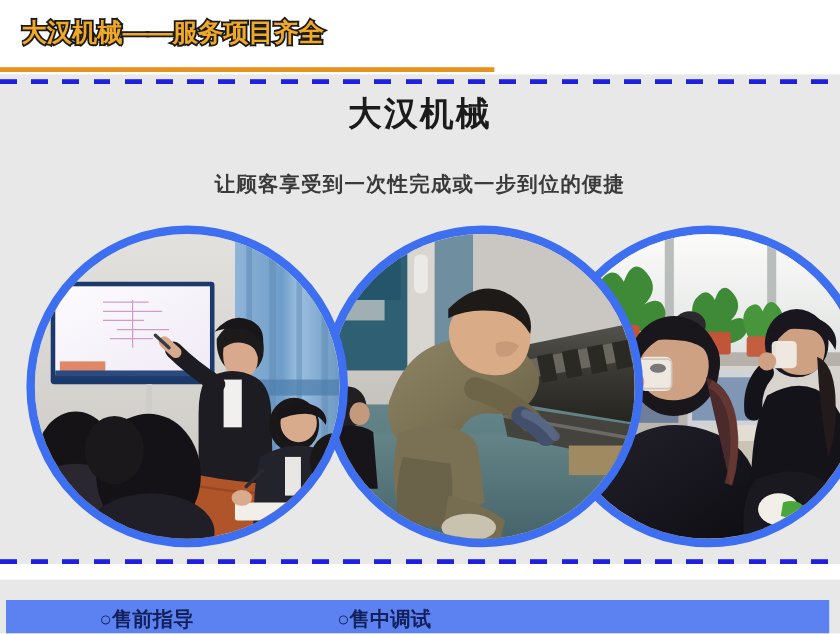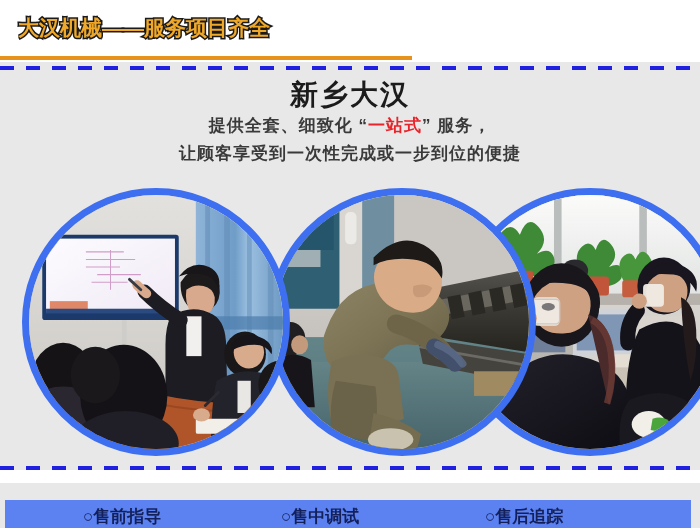--- a/index.html
+++ b/index.html
@@ -162,25 +162,22 @@
 
 <div class="header">
   <div class="header-title">大汉机械——服务项目齐全</div>
   <div class="header-rule"></div>
 </div>
 
 <div class="stage">
 
   <div class="dash-line dash-top"></div>
 
-  <div class="brand-title">新乡大汉</div>
-
-  <div class="tagline tagline-1">
-    <span>提供全套、细致化 “</span><span class="hl-red">一站式</span><span>” 服务，</span>
-  </div>
+  <div class="brand-title">大汉机械</div>
+
 
   <div class="tagline tagline-2">让顾客享受到一次性完成或一步到位的便捷</div>
 
   <div class="circles">
 
     <div class="circle c1">
       <svg class="photo" viewBox="0 0 268 268" preserveAspectRatio="xMidYMid slice">
         <defs>
           <linearGradient id="wallG1" x1="0" y1="0" x2="0" y2="1">
             <stop offset="0%" stop-color="#e3e1de"></stop>
@@ -390,18 +387,15 @@
   <div class="dash-line dash-bottom"></div>
   <div class="white-gap"></div>
 
   <div class="footer-bar">
     <div class="footer-item f1">
       <span class="ring-glyph">○</span><span>售前指导</span>
     </div>
     <div class="footer-item f2">
       <span class="ring-glyph">○</span><span>售中调试</span>
     </div>
-    <div class="footer-item f3">
-      <span class="ring-glyph">○</span><span>售后追踪</span>
-    </div>
   </div>
 
 </div>
 
 </body></html>

